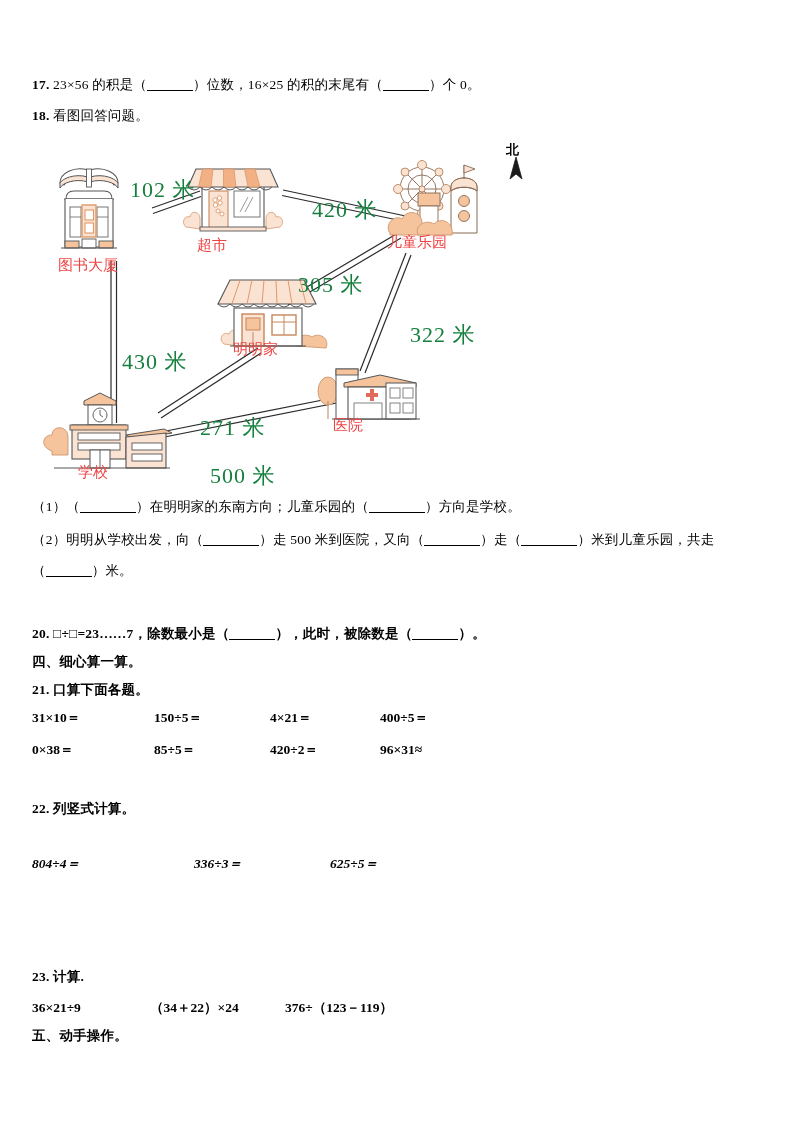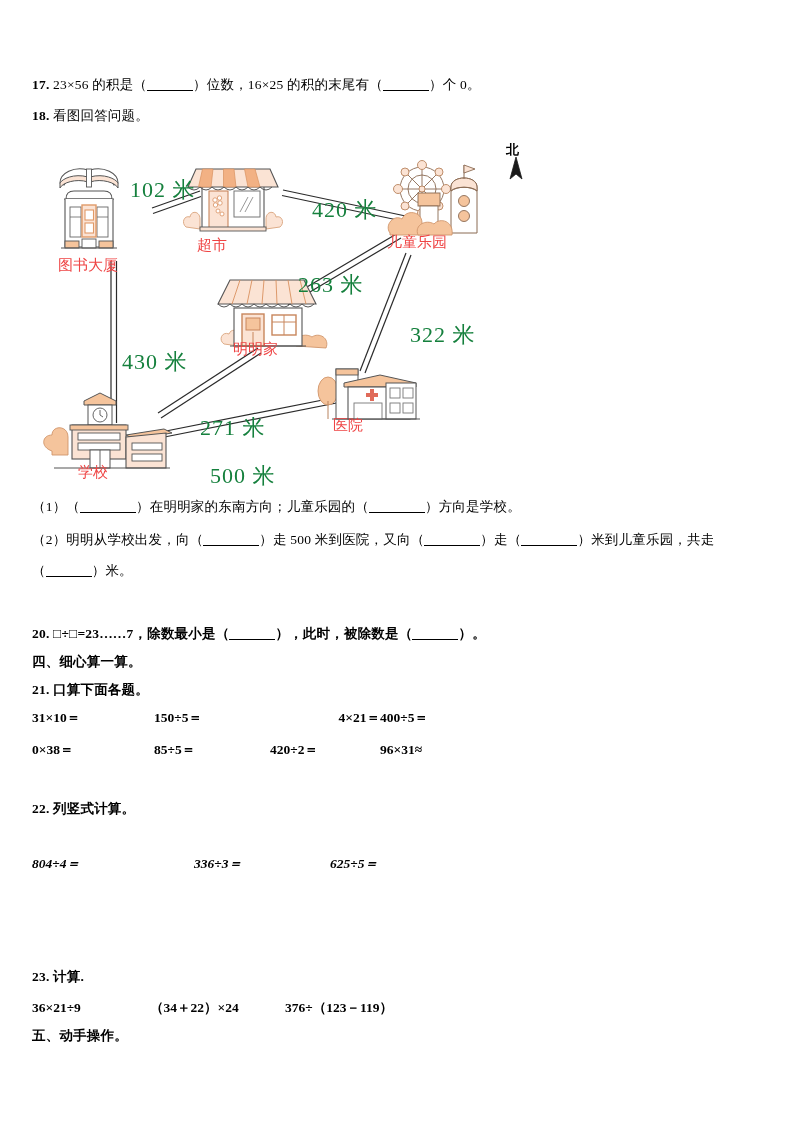--- a/index.html
+++ b/index.html
@@ -313,21 +313,21 @@
 
     <div class="maplabel" style="left:28px; top:123px;">图书大厦</div>
     <div class="maplabel" style="left:167px; top:103px;">超市</div>
     <div class="maplabel" style="left:357px; top:100px;">儿童乐园</div>
     <div class="maplabel" style="left:203px; top:207px;">明明家</div>
     <div class="maplabel" style="left:303px; top:283px;">医院</div>
     <div class="maplabel" style="left:48px; top:330px;">学校</div>
 
     <div class="distlabel" style="left:100px; top:10px;">102 米</div>
     <div class="distlabel" style="left:282px; top:30px;">420 米</div>
-    <div class="distlabel" style="left:268px; top:105px;">263 米</div>
+    <div class="distlabel" style="left:268px; top:105px;">305 米</div>
     <div class="distlabel" style="left:380px; top:155px;">322 米</div>
     <div class="distlabel" style="left:92px; top:182px;">430 米</div>
     <div class="distlabel" style="left:170px; top:248px;">271 米</div>
     <div class="distlabel" style="left:180px; top:296px;">500 米</div>
 
     <div class="northlabel" style="left:476px; top:8px;">北</div>
   </div>
 
   <div class="qline" style="left:32px; top:498px;">
     <span>（1）（</span><span class="blank b-lg"></span><span>）在明明家的东南方向；儿童乐园的（</span><span class="blank b-lg"></span><span>）方向是学校。</span>
@@ -346,21 +346,21 @@
     <span class="bold">□÷□=23……7，除数最小是（</span><span class="blank b-md"></span><span class="bold">），此时，被除数是（</span><span class="blank b-md"></span><span class="bold">）。</span>
   </div>
 
   <div class="qline bold" style="left:32px; top:653px;">四、细心算一算。</div>
 
   <div class="qline" style="left:32px; top:681px;text-align:right;">
     <span class="num">21.</span>
     <span class="bold">口算下面各题。</span>
   </div>
   <div class="calcrow" style="left:32px; top:709px;">
-    <span class="cell" style="width:122px;">31×10＝</span><span class="cell" style="width:116px;">150÷5＝</span><span class="cell" style="width:110px;text-align:right;">4×21＝</span><span class="cell">400÷5＝</span>
+    <span class="cell" style="width:122px;">31×10＝</span><span class="cell" style="width:116px;">150÷5＝</span><span class="cell" style="width:110px;">4×21＝</span><span class="cell">400÷5＝</span>
   </div>
   <div class="calcrow" style="left:32px; top:741px;">
     <span class="cell" style="width:122px;">0×38＝</span><span class="cell" style="width:116px;">85÷5＝</span><span class="cell" style="width:110px;">420÷2＝</span><span class="cell">96×31≈</span>
   </div>
 
   <div class="qline" style="left:32px; top:800px;">
     <span class="num">22.</span>
     <span class="bold">列竖式计算。</span>
   </div>
   <div class="calcrow" style="left:32px; top:855px;font-style:italic;">

